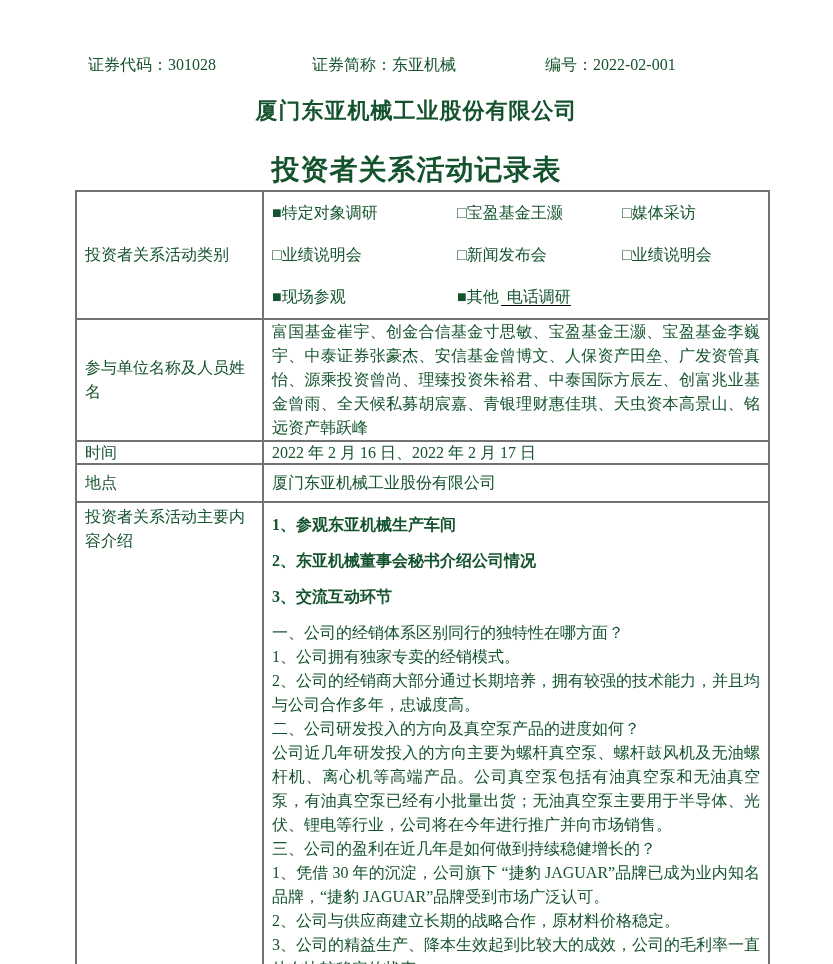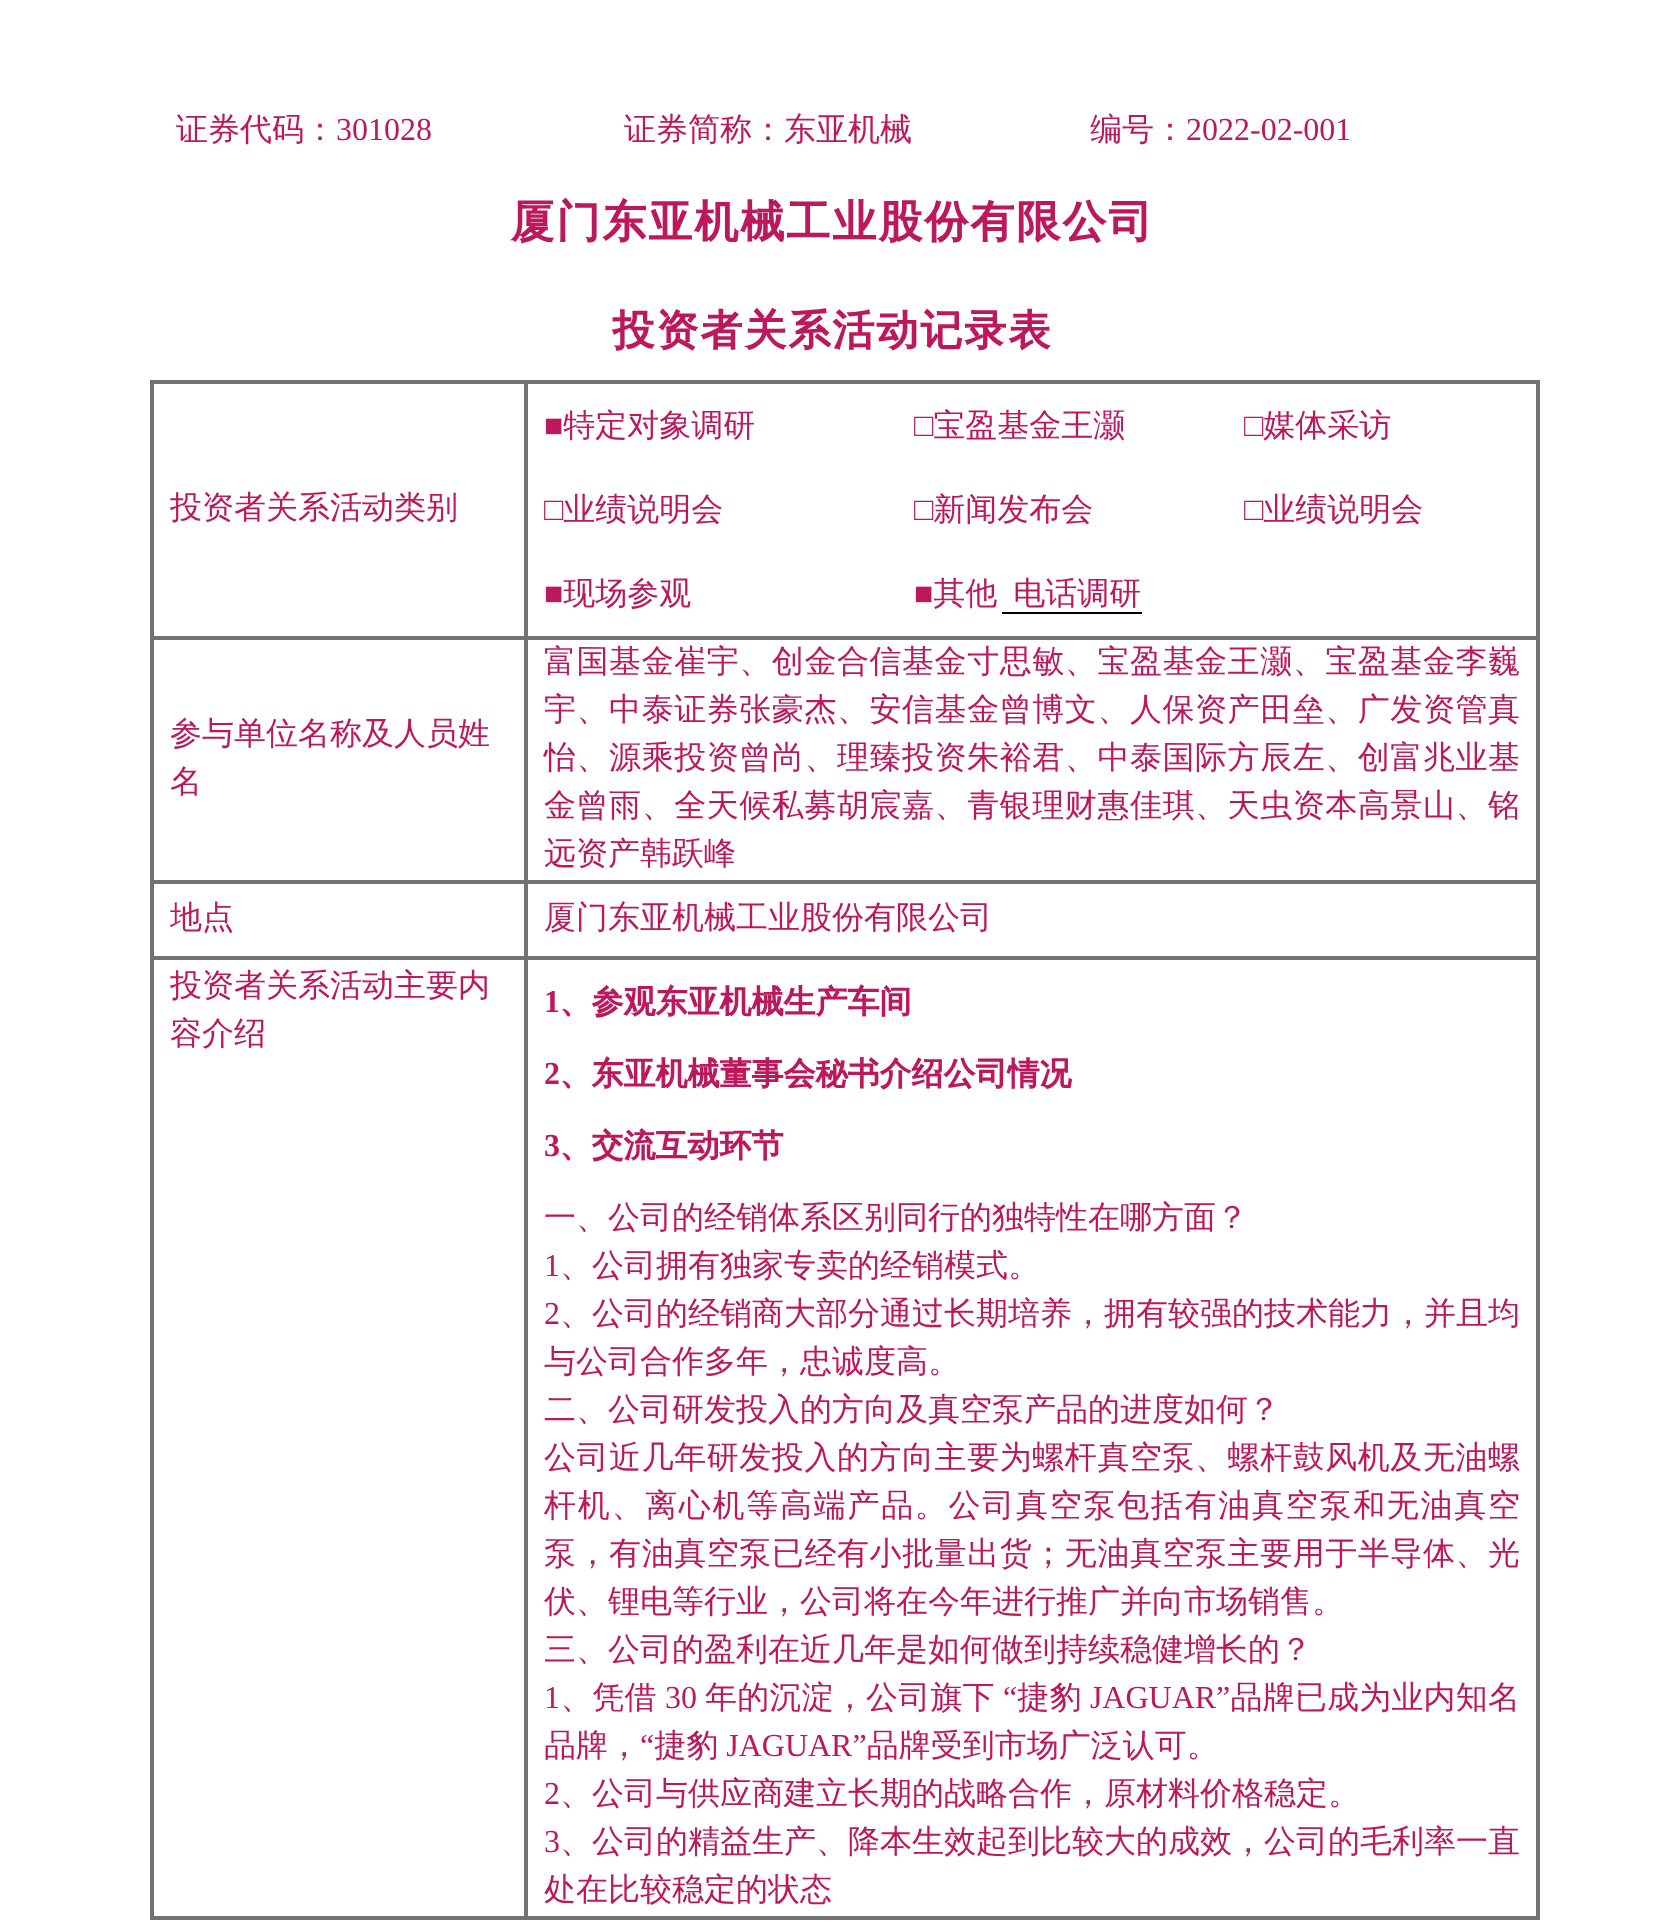--- a/index.html
+++ b/index.html
@@ -4,35 +4,35 @@
 <style>
   * { margin: 0; padding: 0; box-sizing: border-box; }
   html, body { background: #ffffff; }
   .page {
     position: relative;
     width: 833px;
     height: 964px;
     background: #ffffff;
     overflow: hidden;
     font-family: "Liberation Serif", "DejaVu Serif", serif;
-    color: #be185d;
+    color: #14532d;
   }
   .doc-header { position: absolute; top: 55px; left: 0; width: 100%; height: 22px; font-size: 16px; }
   .doc-header .hdr-item { position: absolute; white-space: nowrap; }
   .hdr-code { left: 88px; }
   .hdr-name { left: 312px; }
   .hdr-num  { left: 545px; }
 
   .doc-title {
     position: absolute; top: 96px; left: 0; width: 100%;
     text-align: center; font-size: 22px; font-weight: 700; letter-spacing: 1px;
   }
   .doc-subtitle {
     position: absolute; top: 151px; left: 0; width: 100%;
-    text-align: center; font-size: 21px; font-weight: 700; letter-spacing: 1px;
+    text-align: center; font-size: 28px; font-weight: 700; letter-spacing: 1px;
   }
 
   table.record-table {
     position: absolute; top: 190px; left: 75px;
     width: 695px;
     border-collapse: collapse;
     table-layout: fixed;
     font-size: 16px;
   }
   .record-table td { border: 2px solid #737373; vertical-align: middle; }
@@ -107,20 +107,24 @@
           <span class="cb-item"><span class="cb-mark">■</span><span>其他</span><span class="cb-extra">电话调研</span></span>
         </div>
       </td>
     </tr>
 
     <tr class="row-participants">
       <td class="label-cell v-top">参与单位名称及人员姓名</td>
       <td class="participants-cell">富国基金崔宇、创金合信基金寸思敏、宝盈基金王灏、宝盈基金李巍宇、中泰证券张豪杰、安信基金曾博文、人保资产田垒、广发资管真怡、源乘投资曾尚、理臻投资朱裕君、中泰国际方辰左、创富兆业基金曾雨、全天候私募胡宸嘉、青银理财惠佳琪、天虫资本高景山、铭远资产韩跃峰</td>
     </tr>
 
+    <tr class="row-time">
+      <td class="small-label">时间</td>
+      <td class="small-value">2022 年 2 月 16 日、2022 年 2 月 17 日</td>
+    </tr>
 
     <tr class="row-location">
       <td class="small-label">地点</td>
       <td class="small-value">厦门东亚机械工业股份有限公司</td>
     </tr>
 
 
     <tr class="row-content">
       <td class="label-cell v-top">投资者关系活动主要内容介绍</td>
       <td class="content-cell">

